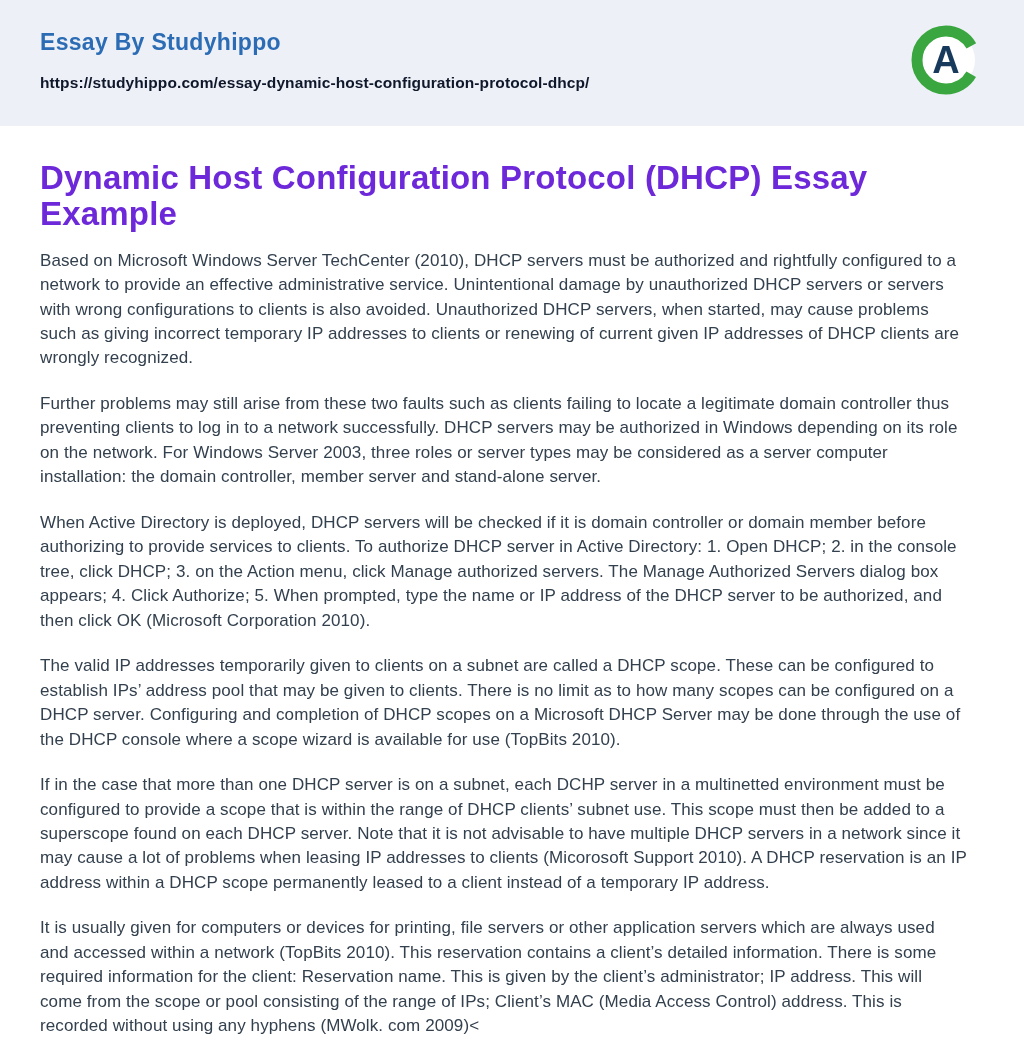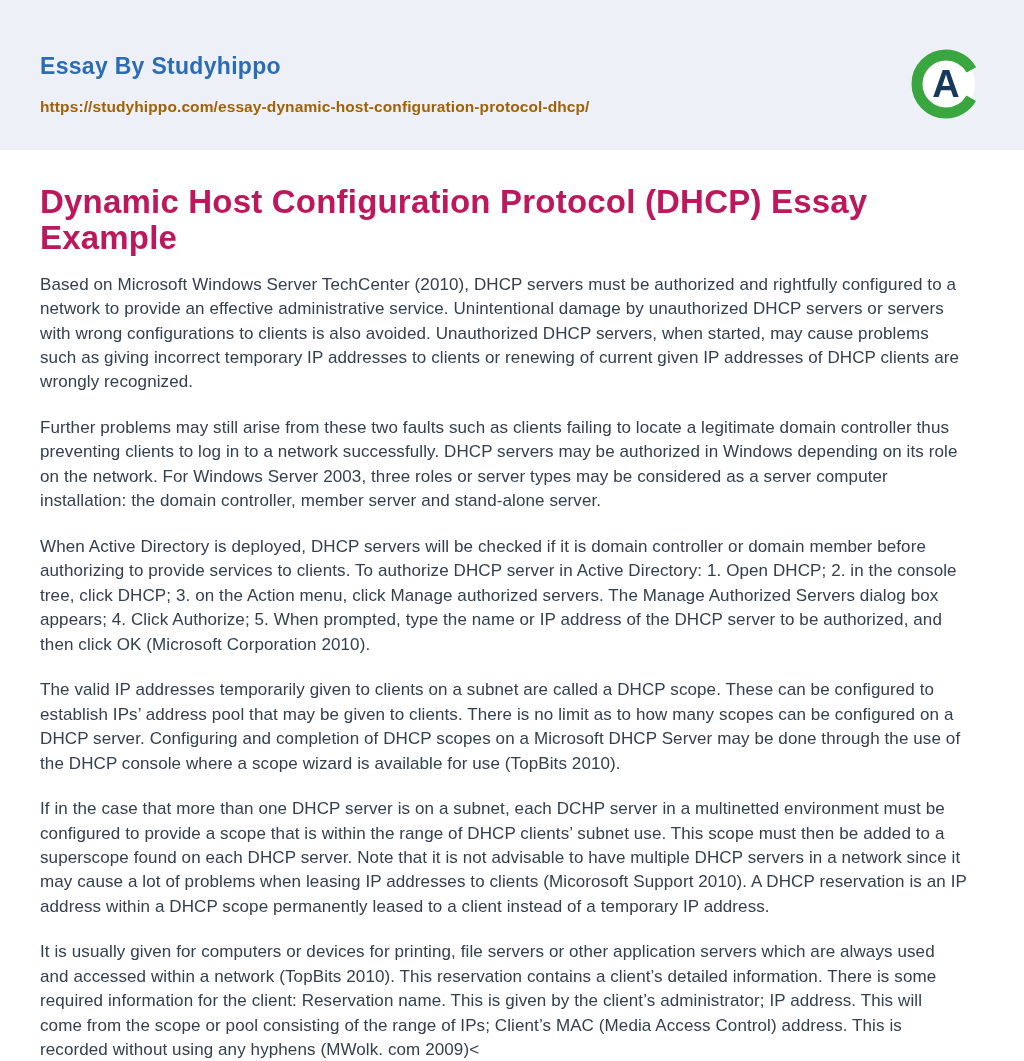--- a/index.html
+++ b/index.html
@@ -11,39 +11,39 @@
   .page {
     width: 1024px;
     min-height: 1061px;
     margin: 0 auto;
     background: #ffffff;
     box-sizing: border-box;
   }
   
   .header {
     background: #edf1f7;
-    padding: 46px 40px 28px 40px;
+    padding: 22px 40px 28px 40px;
     display: flex;
     justify-content: space-between;
     align-items: center;
     box-sizing: border-box;
   }
   .header-left { min-width: 0; }
   .site-title {
     margin: 0 0 18px 0;
     font-size: 23px;
     font-weight: 700;
     letter-spacing: 0.3px;
     color: #2b6cb5;
   }
   .site-url {
     font-size: 15.5px;
     font-weight: 600;
     letter-spacing: 0.1px;
-    color: #a16207;
+    color: #0f172a;
     text-decoration: none;
     display: inline-block;
   }
   .logo-wrap {
     flex: 0 0 auto;
     margin-left: 24px;
   }
   .logo-wrap svg { display: block; }
 
   
@@ -51,21 +51,21 @@
     padding: 20px 40px 48px 40px;
     box-sizing: border-box;
   }
   .article-title {
     margin: 14px 0 16px 0;
     max-width: 920px;
     font-size: 33px;
     line-height: 1.1;
     font-weight: 700;
     letter-spacing: 0.2px;
-    color: #be185d;
+    color: #6d28d9;
   }
   .paragraph {
     margin: 0 16px 21px 0;
     max-width: 948px;
     font-size: 17px;
     line-height: 1.44;
     letter-spacing: 0.1px;
     color: #33404e;
   }
 </style>

